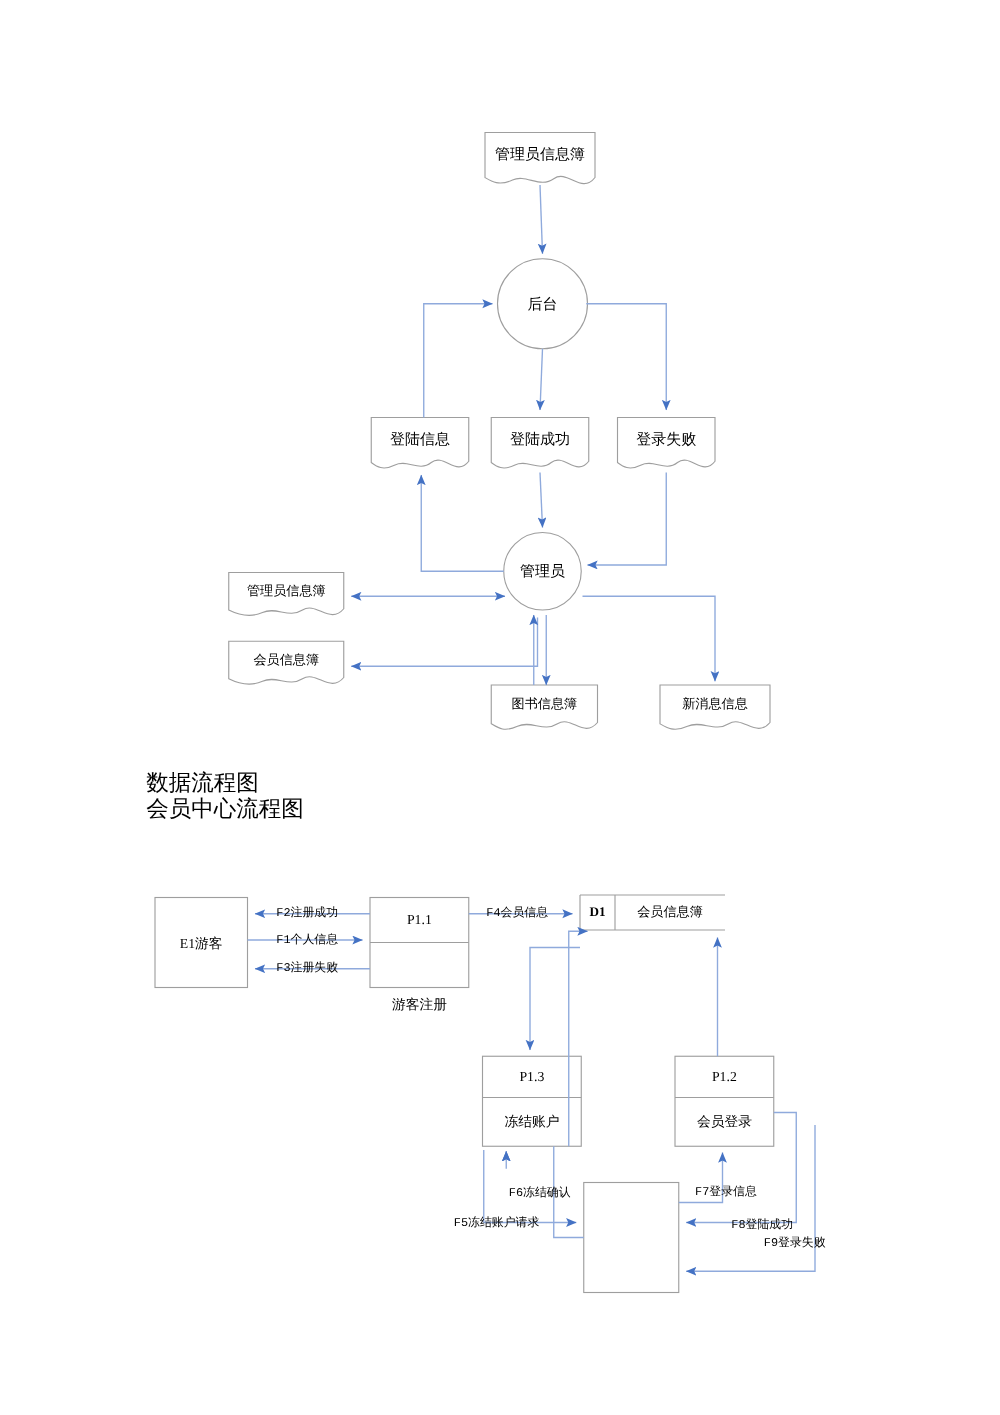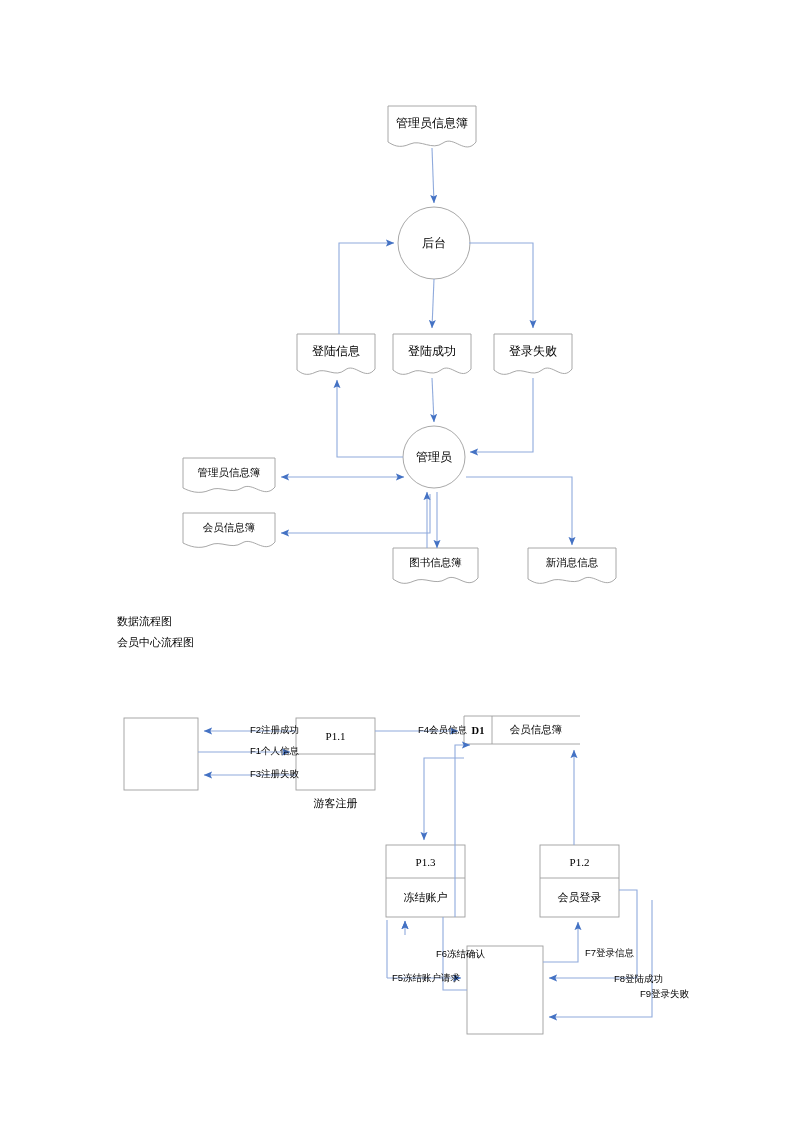--- a/index.html
+++ b/index.html
@@ -15,30 +15,29 @@
     position:absolute;
     display:flex;align-items:center;justify-content:center;
     text-align:center;
     font-family:"Liberation Serif","DejaVu Serif",serif;
     color:#000;
     white-space:nowrap;
     pointer-events:none;
   }
   .flow-label{
     position:absolute;
-    font-family:Liberation Sans, sans-serif;
+    font-family:Liberation Mono, monospace;
     font-size:9.5px;
     color:#000;
     white-space:nowrap;
-    margin-left:29px;
   }
   .caption{
     position:absolute;
     font-family:"Liberation Serif","DejaVu Serif",serif;
-    font-size:11px;
+    font-size:18px;
     color:#000;
     white-space:nowrap;
   }
   .doc-text{font-size:10.5px;}
   .doc-text-lg{font-size:12px;}
   .circle-text{font-size:12px;}
   .box-text{font-size:11px;}
   .ds-text{font-size:10.5px;}
 </style>
 </head>
@@ -153,20 +152,21 @@
 
   <div class="node-label doc-text" style="left:183px;top:515px;width:92px;height:26px;">会员信息簿</div>
 
   <div class="node-label doc-text" style="left:393px;top:550px;width:85px;height:26px;">图书信息簿</div>
 
   <div class="node-label doc-text" style="left:528px;top:550px;width:88px;height:26px;">新消息信息</div>
 
   <div class="caption" style="left:117px;top:614px;">数据流程图</div>
   <div class="caption" style="left:117px;top:635px;">会员中心流程图</div>
 
+  <div class="node-label box-text" style="left:124px;top:718px;width:74px;height:72px;">E1游客</div>
 
   <div class="node-label box-text" style="left:296px;top:718px;width:79px;height:36px;">P1.1</div>
   <div class="node-label box-text" style="left:296px;top:754px;width:79px;height:36px;margin-top:31px;">游客注册</div>
 
   <div class="node-label ds-text" style="left:464px;top:716px;width:28px;height:28px;font-weight:bold;">D1</div>
   <div class="node-label ds-text" style="left:492px;top:716px;width:88px;height:28px;">会员信息簿</div>
 
   <div class="node-label box-text" style="left:386px;top:845px;width:79px;height:33px;">P1.3</div>
   <div class="node-label box-text" style="left:386px;top:878px;width:79px;height:39px;">冻结账户</div>
 

